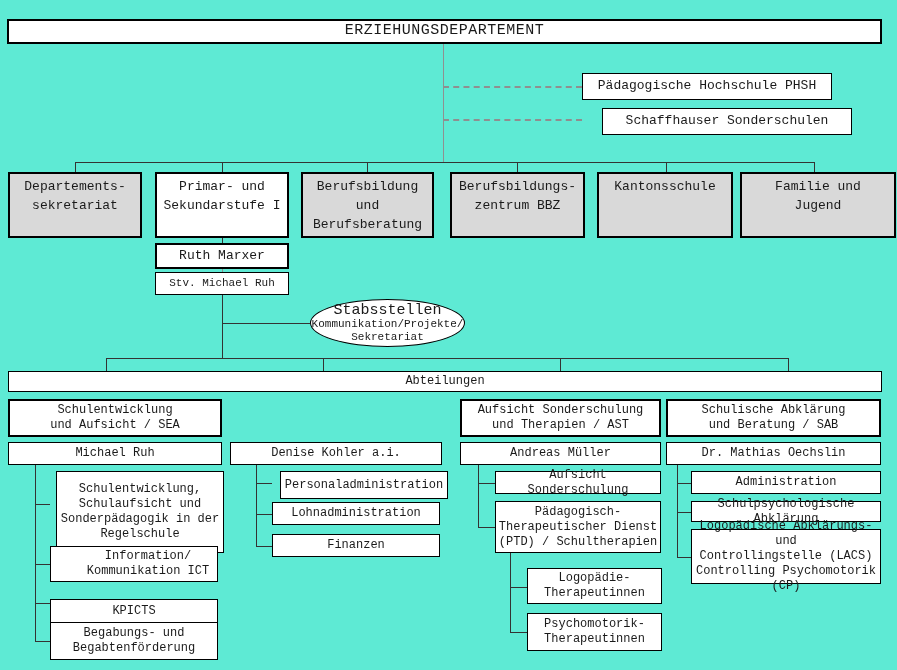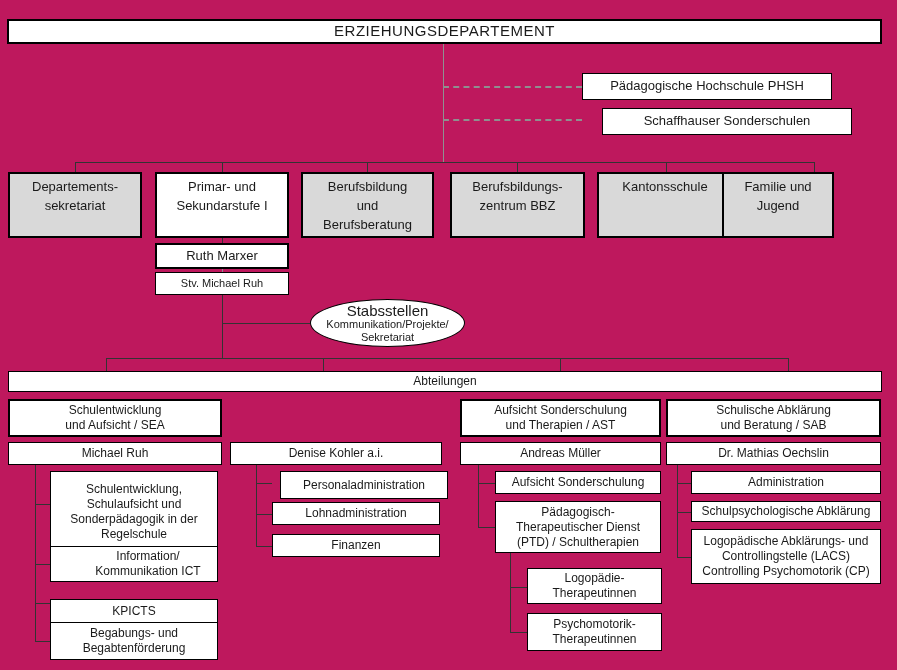--- a/index.html
+++ b/index.html
@@ -1,18 +1,18 @@
 <!DOCTYPE html>
 <html><head>
 <meta charset="utf-8">
 <style>
   html,body{margin:0;padding:0;background:#fff;}
   #canvas{
-    position:relative;width:897px;height:670px;background:#be185d;
-    font-family:Liberation Sans, sans-serif;color:#1a1a1a;overflow:hidden;
+    position:relative;width:897px;height:670px;background:#5eead4;
+    font-family:Liberation Mono, monospace;color:#1a1a1a;overflow:hidden;
   }
   .node{
     position:absolute;box-sizing:border-box;display:flex;
     align-items:center;justify-content:center;text-align:center;
     white-space:pre-line;background:#ffffff;border:1.5px solid #000;
     line-height:1.25;
   }
   .b2{border-width:2px;}
   .gray{background:#d9d9d9;}
   .top-align{align-items:flex-start;padding-top:4px;line-height:1.45;}
@@ -59,21 +59,21 @@
   <div class="node b2 gray top-align fs13" style="left:8px;top:172px;width:134px;height:66px;">Departements-
 sekretariat</div>
   <div class="node b2 top-align fs13" style="left:155px;top:172px;width:134px;height:66px;">Primar- und
 Sekundarstufe I</div>
   <div class="node b2 gray top-align fs13" style="left:301px;top:172px;width:133px;height:66px;">Berufsbildung
 und
 Berufsberatung</div>
   <div class="node b2 gray top-align fs13" style="left:450px;top:172px;width:135px;height:66px;">Berufsbildungs-
 zentrum BBZ</div>
   <div class="node b2 gray top-align fs13" style="left:597px;top:172px;width:136px;height:66px;">Kantonsschule</div>
-  <div class="node b2 gray top-align fs13" style="left:722px;top:172px;width:112px;height:66px;">Familie und
+  <div class="node b2 gray top-align fs13" style="left:740px;top:172px;width:156px;height:66px;">Familie und
 Jugend</div>
 
   <div class="vl" style="left:222px;top:238px;height:5px;"></div>
   <div class="node b2 fs13" style="left:155px;top:243px;width:134px;height:26px;">Ruth Marxer</div>
   <div class="vl gline" style="left:222px;top:269px;height:4px;"></div>
   <div class="node fs11" style="left:155px;top:272px;width:134px;height:23px;">Stv. Michael Ruh</div>
 
   <div class="vl" style="left:222px;top:295px;height:64px;"></div>
 
   <div class="hl" style="left:222px;top:323px;width:88px;"></div>
@@ -101,21 +101,21 @@
   <div class="node fs12" style="left:8px;top:442px;width:214px;height:23px;">Michael Ruh</div>
   <div class="node fs12" style="left:230px;top:442px;width:212px;height:23px;">Denise Kohler a.i.</div>
   <div class="node fs12" style="left:460px;top:442px;width:201px;height:23px;">Andreas Müller</div>
   <div class="node fs12" style="left:666px;top:442px;width:215px;height:23px;">Dr. Mathias Oechslin</div>
 
   <div class="vl" style="left:35px;top:465px;height:176px;"></div>
   <div class="hl" style="left:35px;top:504px;width:15px;"></div>
   <div class="hl" style="left:35px;top:564px;width:15px;"></div>
   <div class="hl" style="left:35px;top:603px;width:15px;"></div>
   <div class="hl" style="left:35px;top:641px;width:15px;"></div>
-  <div class="node fs12" style="left:50px;top:471px;width:168px;height:82px;">Schulentwicklung,
+  <div class="node fs12" style="left:56px;top:471px;width:168px;height:82px;">Schulentwicklung,
 Schulaufsicht und
 Sonderpädagogik in der
 Regelschule</div>
   <div class="node fs12" style="left:50px;top:546px;width:168px;height:36px;padding-left:28px;">Information/
 Kommunikation ICT</div>
   <div class="node fs12" style="left:50px;top:591px;width:168px;height:24px;margin-top:8px;">KPICTS</div>
   <div class="node fs12" style="left:50px;top:622px;width:168px;height:38px;">Begabungs- und
 Begabtenförderung</div>
 
   <div class="vl" style="left:256px;top:465px;height:81px;"></div>

